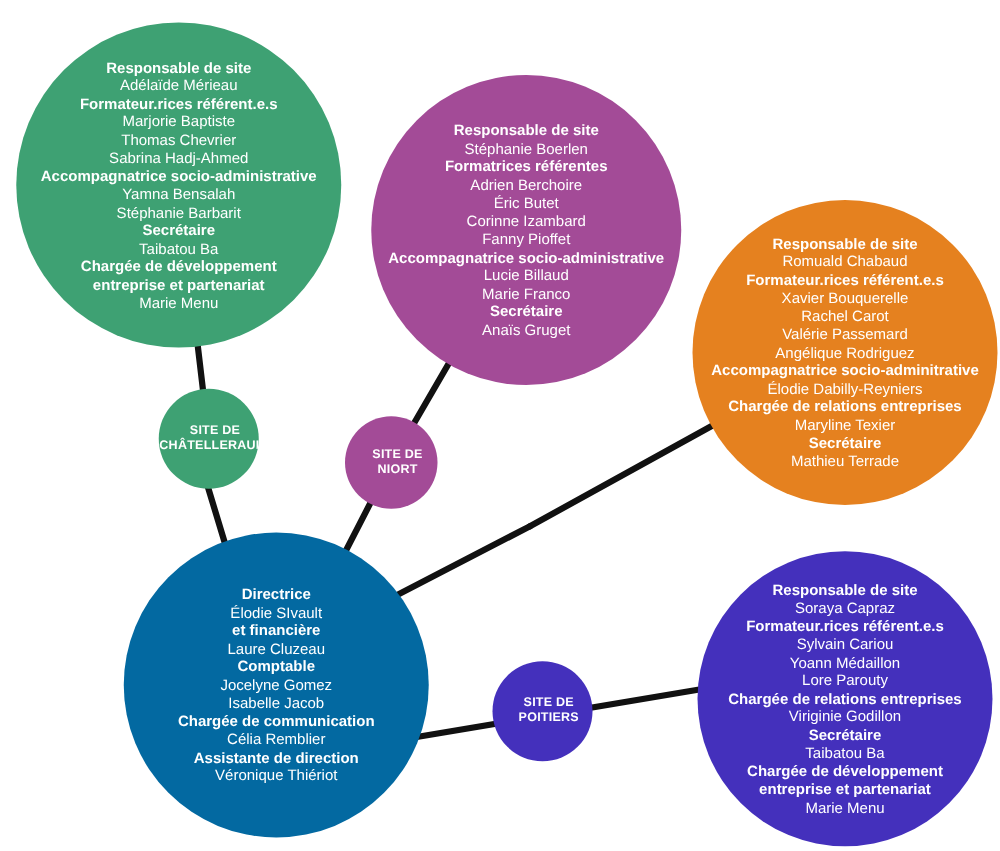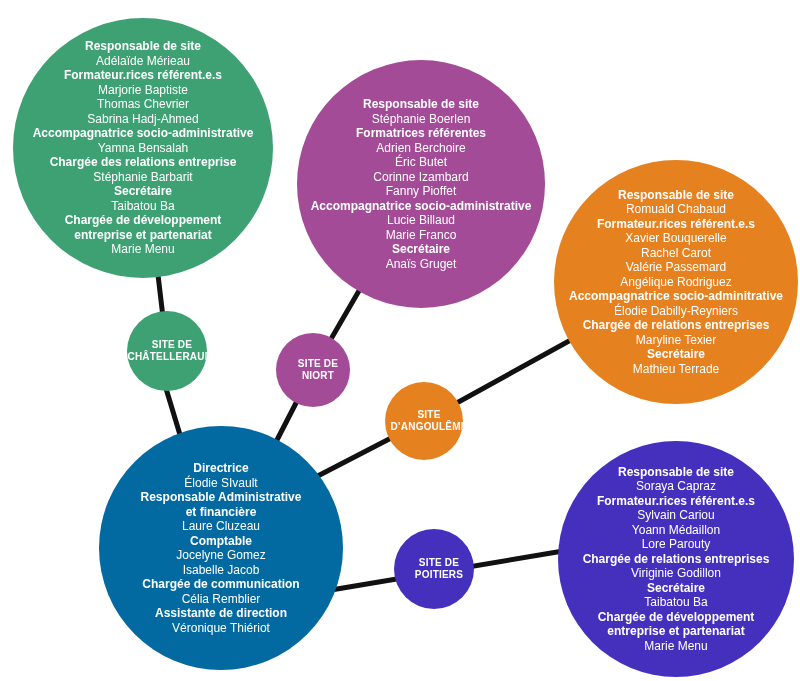--- a/index.html
+++ b/index.html
@@ -72,21 +72,20 @@
 
   <div class="bubble team" style="left: 13px; top: 18px; width: 260px; height: 260px; background-color: rgb(62, 161, 115);">
       <div class="line bold">Responsable de site</div>
       <div class="line">Adélaïde Mérieau</div>
       <div class="line bold">Formateur.rices référent.e.s</div>
       <div class="line">Marjorie Baptiste</div>
       <div class="line">Thomas Chevrier</div>
       <div class="line">Sabrina Hadj-Ahmed</div>
       <div class="line bold">Accompagnatrice socio-administrative</div>
       <div class="line">Yamna Bensalah</div>
-      <div class="line bold">Chargée des relations entreprise</div>
       <div class="line">Stéphanie Barbarit</div>
       <div class="line bold">Secrétaire</div>
       <div class="line">Taibatou Ba</div>
       <div class="line bold">Chargée de développement</div>
       <div class="line bold">entreprise et partenariat</div>
       <div class="line">Marie Menu</div>
     </div>
 
   <div class="bubble team" style="left: 297px; top: 60px; width: 248px; height: 248px; background-color: rgb(163, 75, 151);">
       <div class="line bold">Responsable de site</div>
@@ -115,21 +114,20 @@
       <div class="line">Élodie Dabilly-Reyniers</div>
       <div class="line bold">Chargée de relations entreprises</div>
       <div class="line">Maryline Texier</div>
       <div class="line bold">Secrétaire</div>
       <div class="line">Mathieu Terrade</div>
     </div>
 
   <div class="bubble team" style="left: 99px; top: 426px; width: 244px; height: 244px; background-color: #0369a1;">
       <div class="line bold">Directrice</div>
       <div class="line">Élodie SIvault</div>
-      <div class="line bold">Responsable Administrative</div>
       <div class="line bold">et financière</div>
       <div class="line">Laure Cluzeau</div>
       <div class="line bold">Comptable</div>
       <div class="line">Jocelyne Gomez</div>
       <div class="line">Isabelle Jacob</div>
       <div class="line bold">Chargée de communication</div>
       <div class="line">Célia Remblier</div>
       <div class="line bold">Assistante de direction</div>
       <div class="line">Véronique Thiériot</div>
     </div>
@@ -153,23 +151,19 @@
   <div class="bubble badge" style="left: 127px; top: 311px; width: 80px; height: 80px; background-color: rgb(62, 161, 115);">
       <div class="line bold">SITE DE</div>
       <div class="line bold">CHÂTELLERAULT</div>
     </div>
 
   <div class="bubble badge" style="left: 276px; top: 333px; width: 74px; height: 74px; background-color: rgb(163, 75, 151);">
       <div class="line bold">SITE DE</div>
       <div class="line bold">NIORT</div>
     </div>
 
-  <div class="bubble badge" style="left: 385px; top: 382px; width: 78px; height: 78px; background-color: rgb(229, 129, 31);">
-      <div class="line bold">SITE</div>
-      <div class="line bold">D’ANGOULÊME</div>
-    </div>
 
   <div class="bubble badge" style="left: 394px; top: 529px; width: 80px; height: 80px; background-color: rgb(68, 48, 188);">
       <div class="line bold">SITE DE</div>
       <div class="line bold">POITIERS</div>
     </div>
 
 </div>
 
 </body></html>

